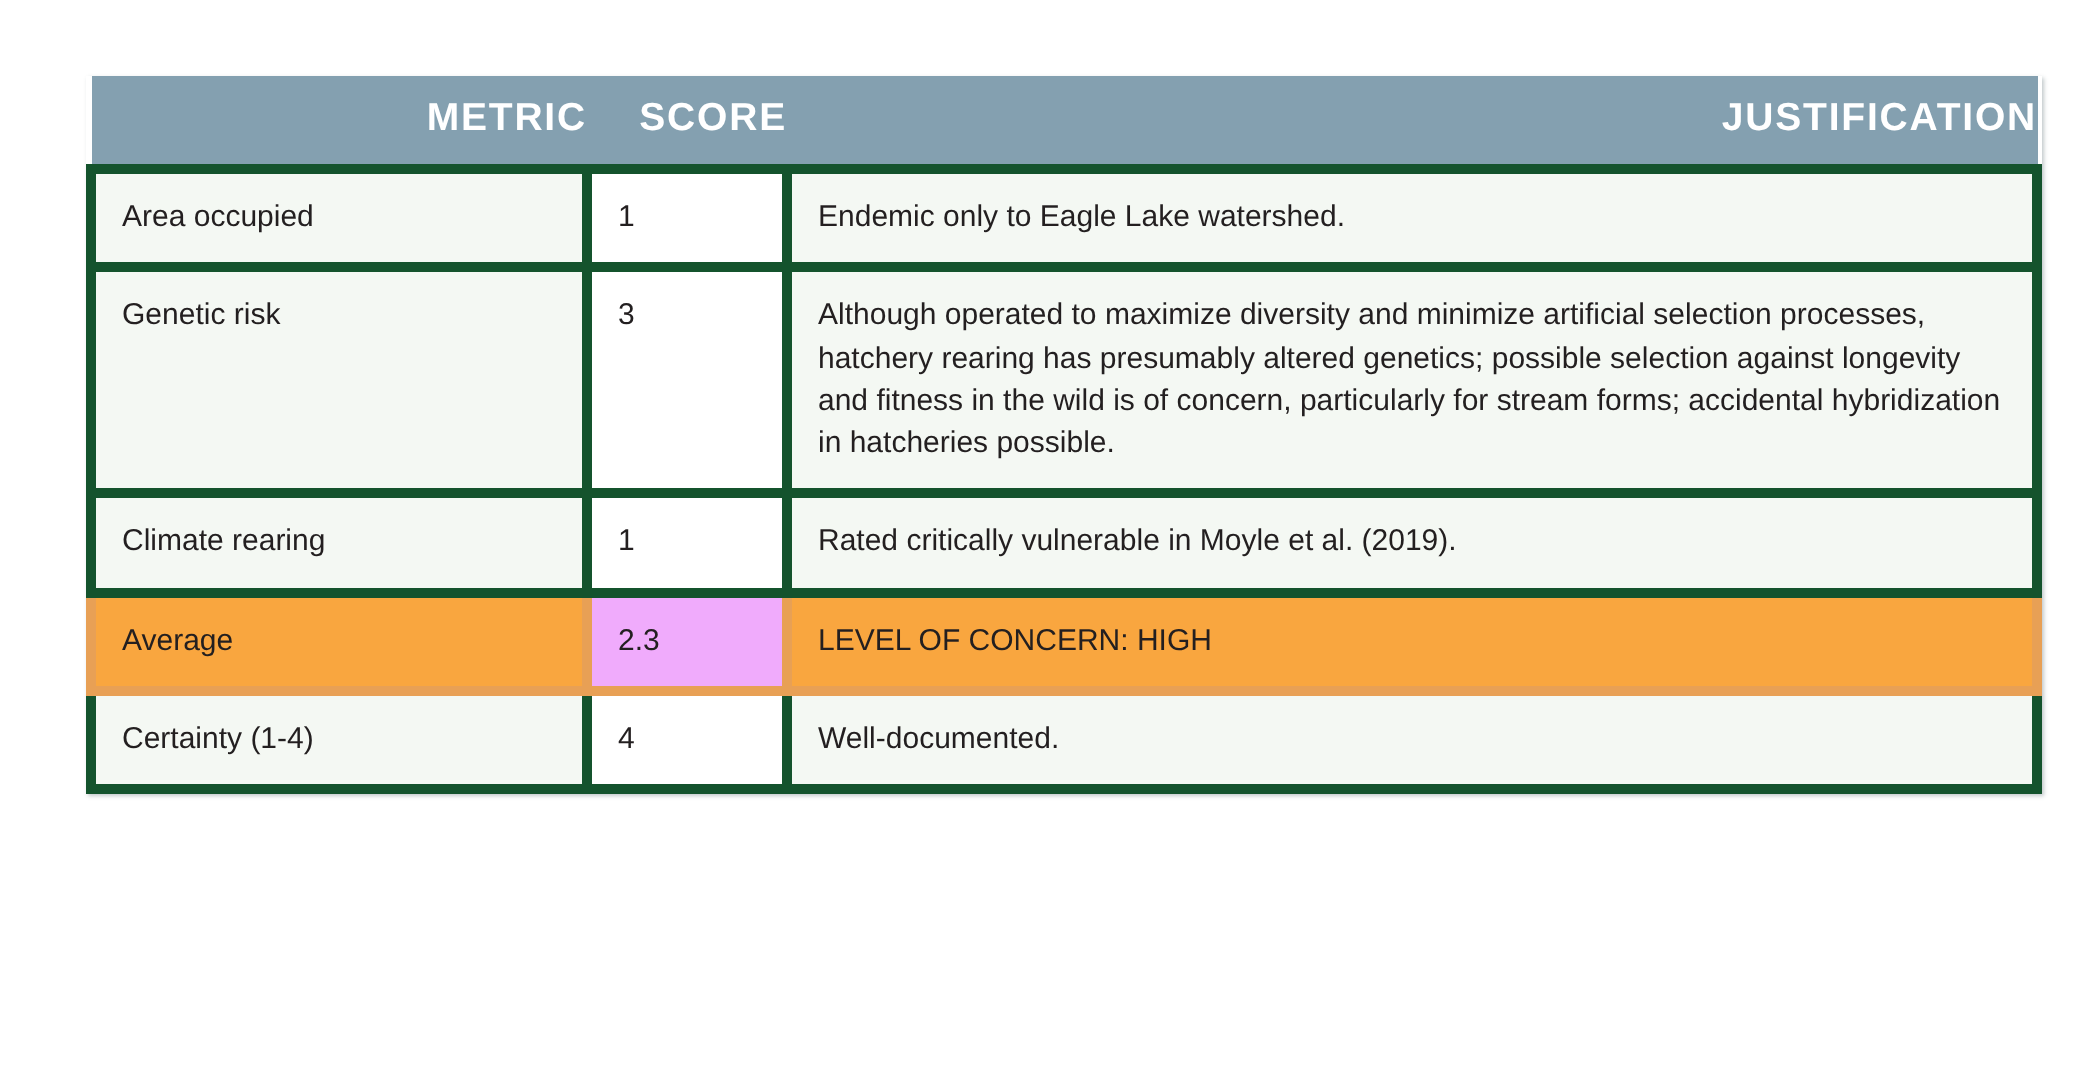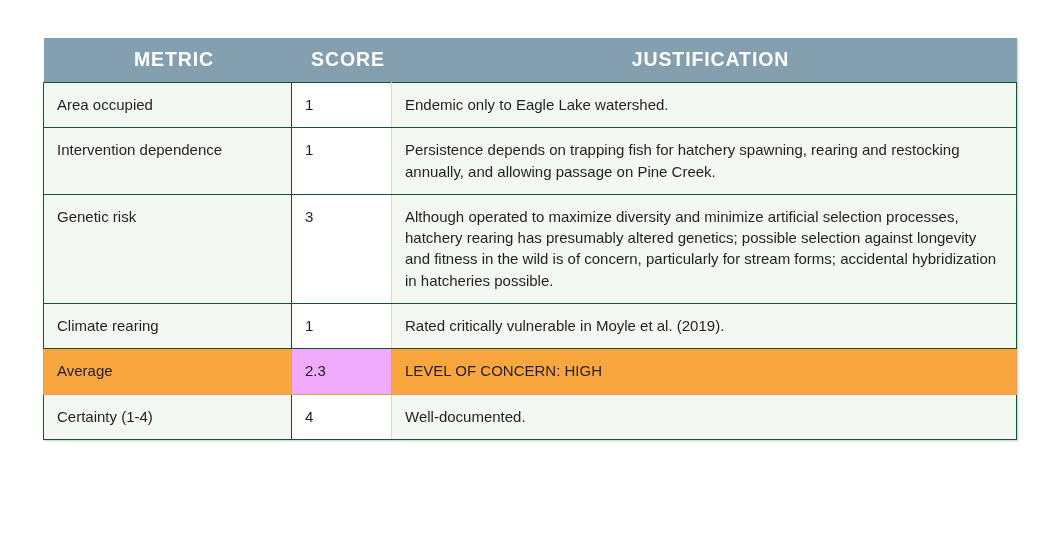--- a/index.html
+++ b/index.html
@@ -30,32 +30,32 @@
   table.assessment col.c-metric { width: 248px; }
   table.assessment col.c-score  { width: 100px; }
   table.assessment col.c-just   { width: 625px; }
 
   thead th {
     background: #84a0b0;
     color: #ffffff;
     font-size: 19.5px;
     font-weight: bold;
     letter-spacing: 0.9px;
-    text-align: center;
+    text-align: right;
     padding: 10px 0 11px 13px;
     border: none;
     vertical-align: middle;
     height: 22px;
   }
 
   tbody td {
     font-size: 15px;
     color: #231f20;
     background: #f4f8f3;
-    border: 1px solid #14532d;
+    border: 5px solid #14532d;
     padding: 11px 13px 12px 13px;
     vertical-align: top;
     line-height: 1.42;
   }
 
   tbody td.score {
     background: #ffffff;
     border-left: 1px solid #cfdbdb;
     border-right: 1px solid #cfdbdb;
   }
@@ -87,25 +87,20 @@
         <th>JUSTIFICATION</th>
       </tr>
     </thead>
     <tbody>
       <tr>
         <td class="metric">Area occupied</td>
         <td class="score">1</td>
         <td class="justification">Endemic only to Eagle Lake watershed.</td>
       </tr>
       <tr>
-        <td class="metric">Intervention dependence</td>
-        <td class="score">1</td>
-        <td class="justification">Persistence depends on trapping fish for hatchery spawning, rearing and restocking annually, and allowing passage on Pine Creek.</td>
-      </tr>
-      <tr>
         <td class="metric">Genetic risk</td>
         <td class="score">3</td>
         <td class="justification">Although operated to maximize diversity and minimize artificial selection processes, hatchery rearing has presumably altered genetics; possible selection against longevity and fitness in the wild is of concern, particularly for stream forms; accidental hybridization in hatcheries possible.</td>
       </tr>
       <tr>
         <td class="metric">Climate rearing</td>
         <td class="score">1</td>
         <td class="justification">Rated critically vulnerable in Moyle et al. (2019).</td>
       </tr>
       <tr class="average-row">

